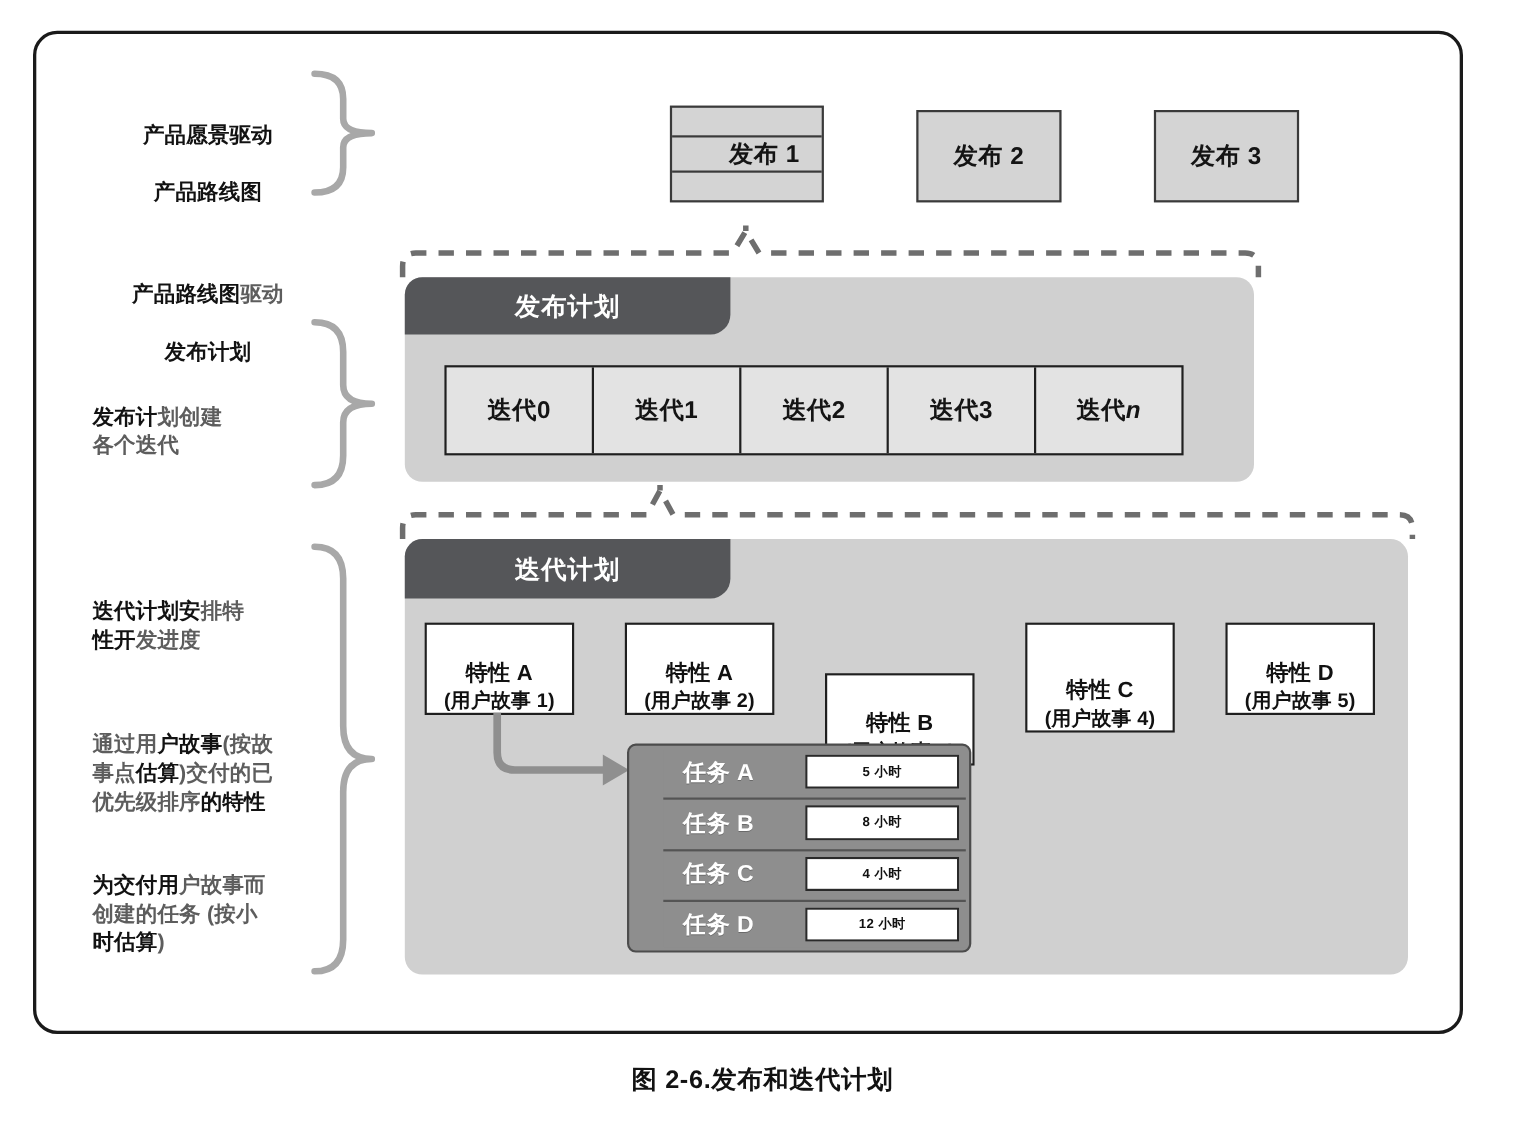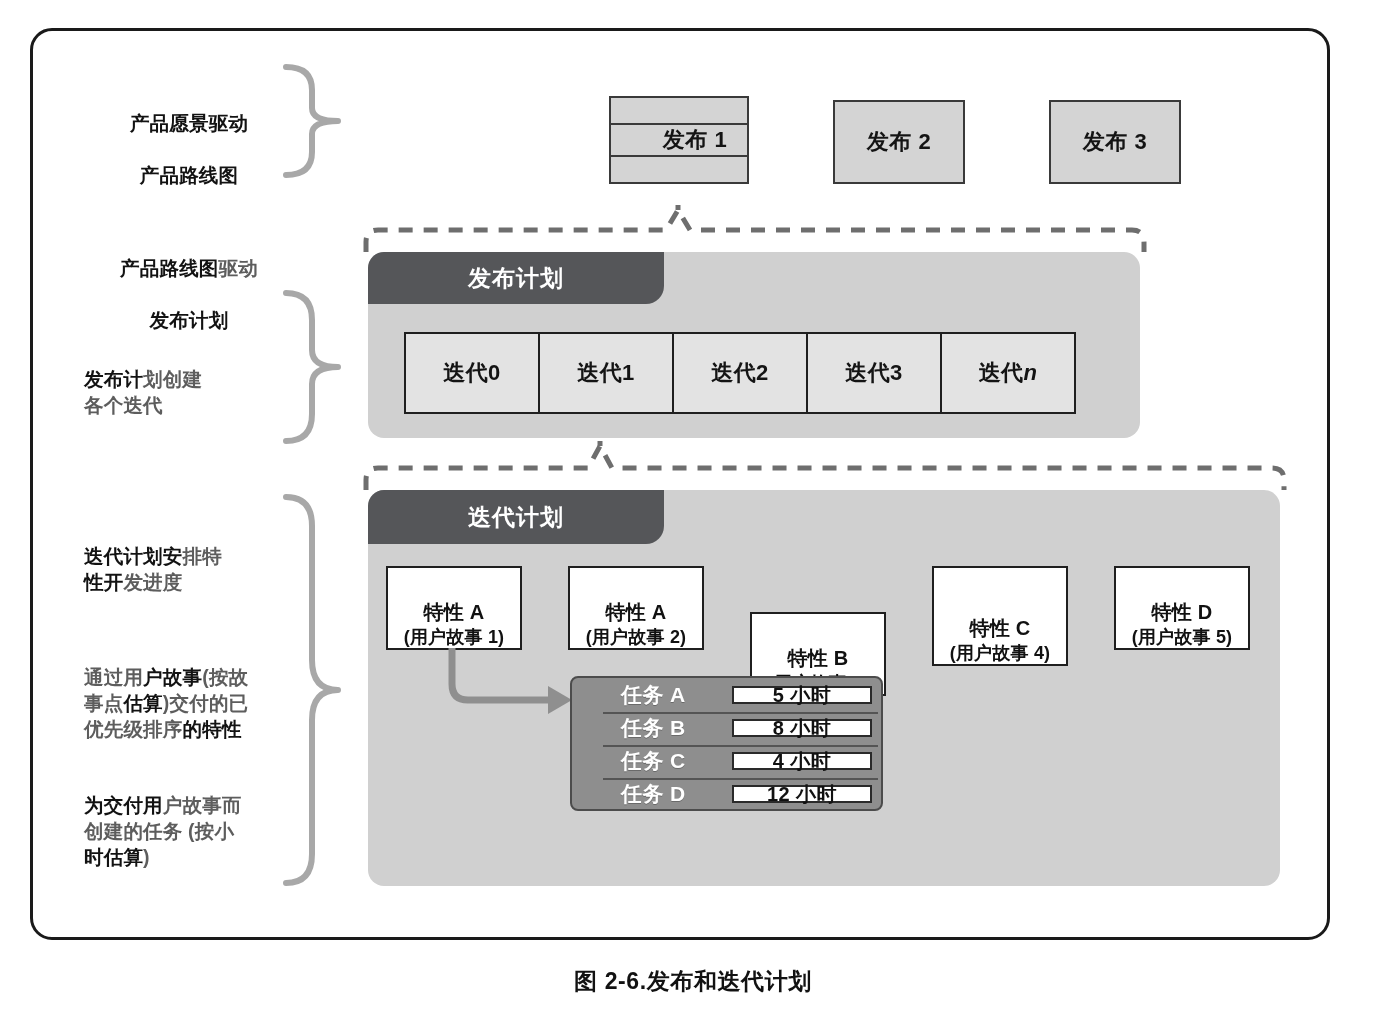--- a/index.html
+++ b/index.html
@@ -195,21 +195,21 @@
     right: 6px;
     top: 5px;
     bottom: 5px;
     width: 140px;
     background: #ffffff;
     border: 2.5px solid #2a2a2a;
     box-sizing: border-box;
     display: flex;
     align-items: center;
     justify-content: center;
-    font-size: 20px;
+    font-size: 12px;
     font-weight: 700;
     color: #111111;
     letter-spacing: 0.4px;
   }
 
   
   .connector { position: absolute; }
 
   
   #caption {
@@ -353,21 +353,21 @@
   <div class="feature-box" style="left:1114px; top:566px; width:136px; height:84px;">
     <div class="feature-title">特性 D</div>
     <div class="feature-sub">(用户故事 5)</div>
   </div>
 
   <svg class="connector" style="left:440px; top:646px;" width="140" height="70" viewBox="0 0 140 70">
     <path d="M12 2 L12 38 Q12 54 28 54 L112 54" fill="none" stroke="#8f8f8f" stroke-width="7" stroke-linecap="butt" stroke-linejoin="round"></path>
     <path d="M108 40 L132 54 L108 68 Z" fill="#8f8f8f"></path>
   </svg>
 
-  <div class="task-panel" style="left:570px; top:676px; width:313px; height:135px;padding-left:31px;">
+  <div class="task-panel" style="left:570px; top:676px; width:313px; height:190px;padding-left:31px;">
     <div class="task-row">
       <span class="task-name">任务 A</span>
       <span class="task-est">5 小时</span>
     </div>
     <div class="task-row">
       <span class="task-name">任务 B</span>
       <span class="task-est">8 小时</span>
     </div>
     <div class="task-row">
       <span class="task-name">任务 C</span>

